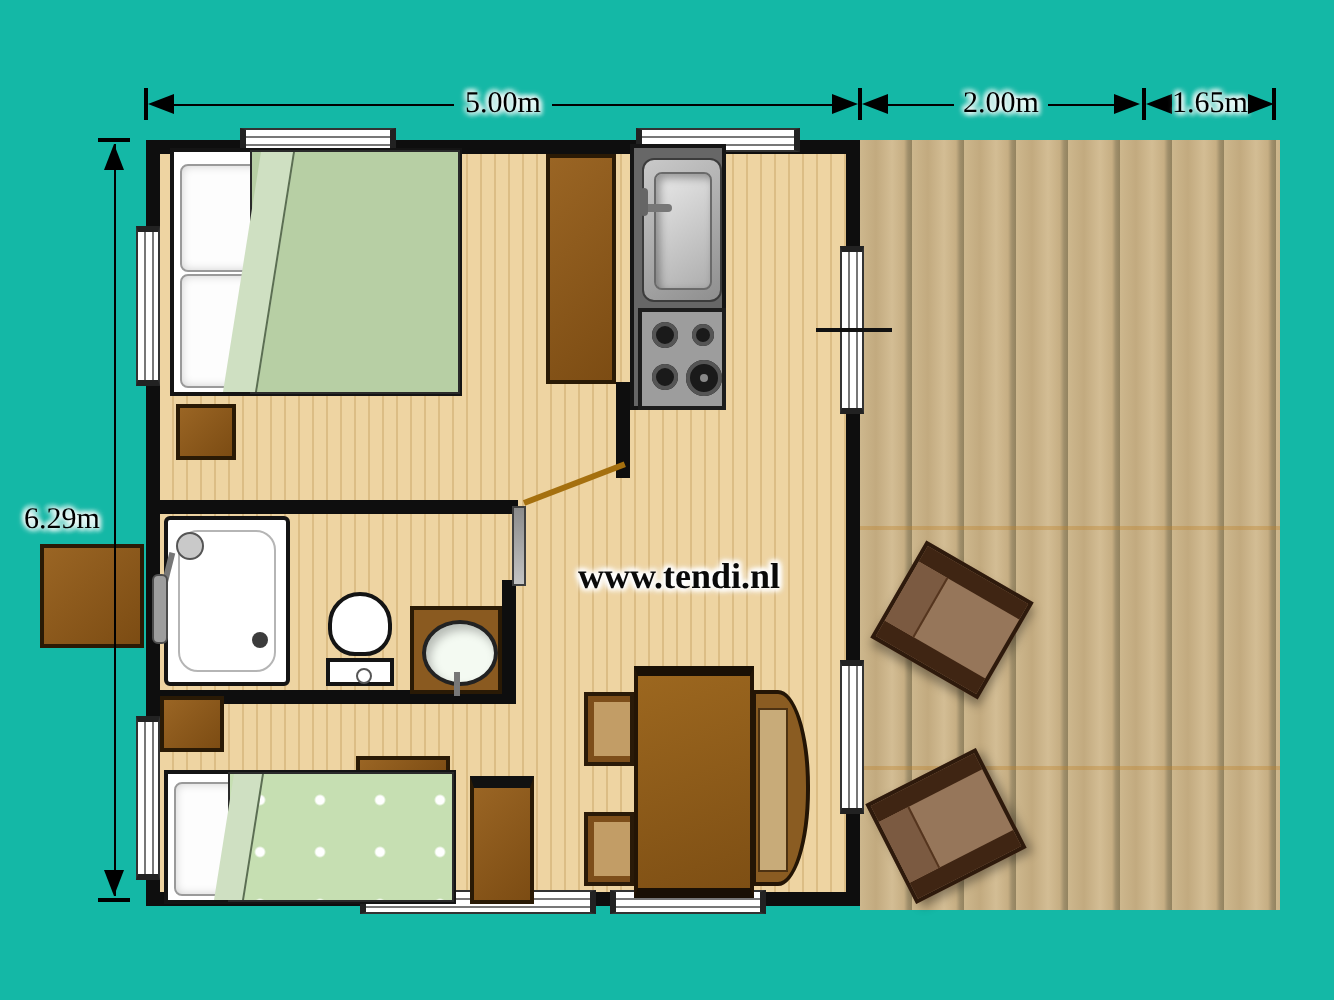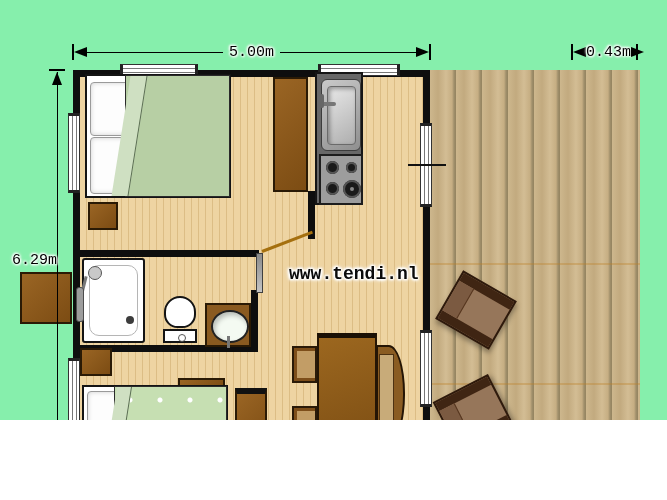--- a/index.html
+++ b/index.html
@@ -1,17 +1,17 @@
 <!DOCTYPE html>
 <html><head>
 <meta charset="utf-8">
 <style>
   html,body{margin:0;padding:0;background:#fff;}
-  .stage{position:relative;width:667px;height:420px;background:#86efac;overflow:hidden;
-         font-family:Liberation Mono, monospace;}
+  .stage{position:relative;width:667px;height:500px;background:#14b8a6;overflow:hidden;
+         font-family:Liberation Serif, serif;}
   .abs{position:absolute;}
 
   
   .terrace{left:430px;top:70px;width:210px;height:385px;
     background:
       repeating-linear-gradient(90deg,
         #cdb78d 0px,#c2aa7f 8px,#d3bd94 16px,#c6ae83 22px,
         #a08f6b 24px,#93835f 26px);
   }
   .terrace-seam{left:430px;width:210px;height:2px;background:rgba(190,130,40,.35);}
@@ -197,29 +197,36 @@
   <div class="abs tick-v" style="left:636px;top:44px;"></div>
 
   <div class="abs" style="left:74px;top:42px;width:355px;height:20px;display:flex;align-items:center;">
     <div class="arr-l"></div>
     <div class="dimline" style="flex:1;"></div>
     <div class="dim-text" style="padding:0 6px;">5.00m</div>
     <div class="dimline" style="flex:1;"></div>
     <div class="arr-r"></div>
   </div>
 
+  <div class="abs" style="left:431px;top:42px;width:139px;height:20px;display:flex;align-items:center;">
+    <div class="arr-l"></div>
+    <div class="dimline" style="flex:1;"></div>
+    <div class="dim-text" style="padding:0 5px;">2.00m</div>
+    <div class="dimline" style="flex:1;"></div>
+    <div class="arr-r"></div>
+  </div>
 
   <div class="abs" style="left:573px;top:42px;width:62px;height:20px;display:flex;align-items:center;justify-content:space-between;">
     <div class="arr-l"></div>
-    <div class="dim-text">0.43m</div>
+    <div class="dim-text">1.65m</div>
     <div class="arr-r"></div>
   </div>
 
   <div class="abs tick-h" style="left:49px;top:69px;"></div>
   <div class="abs tick-h" style="left:49px;top:449px;"></div>
   <div class="abs dimline-v" style="left:57px;top:72px;height:376px;"></div>
   <div class="abs arr-u" style="left:52px;top:72px;"></div>
   <div class="abs arr-d" style="left:52px;top:435px;"></div>
   <div class="abs dim-text" style="left:12px;top:252px;">6.29m</div>
 
-  <div class="abs watermark" style="left:289px;top:264px;">www.tendi.nl</div>
+  <div class="abs watermark" style="left:289px;top:278px;">www.tendi.nl</div>
 
 </div>
 
 </body></html>

